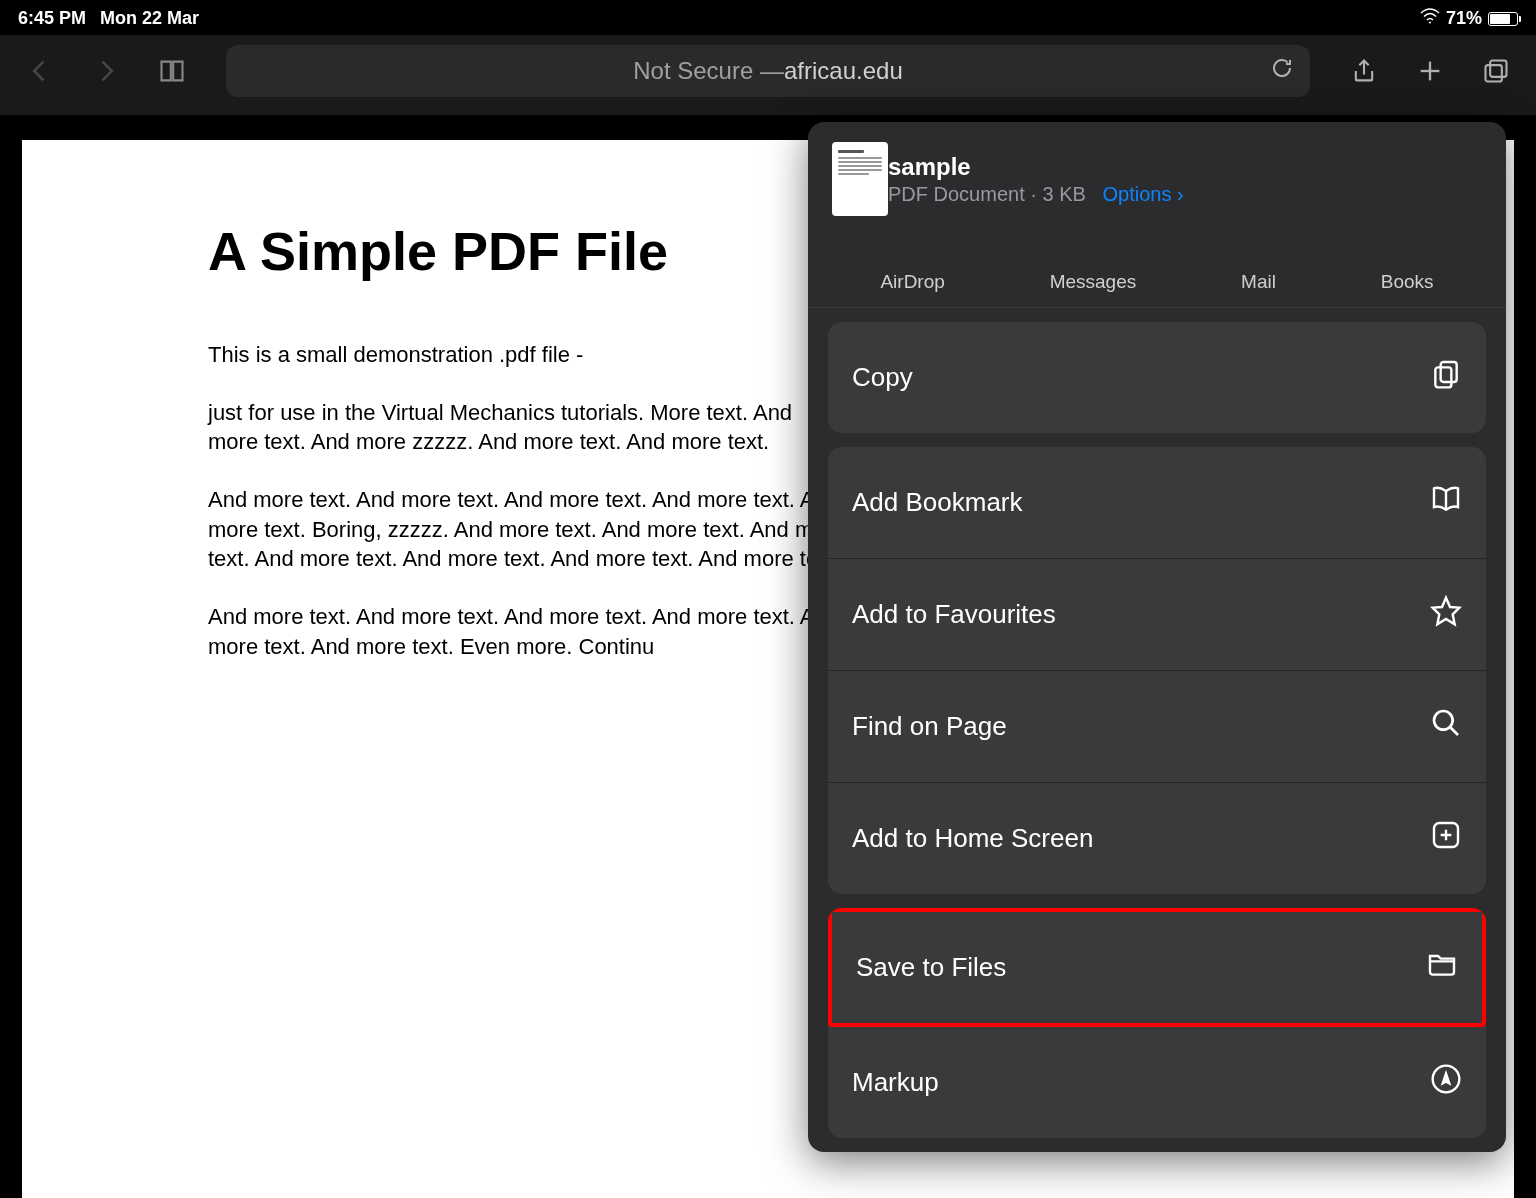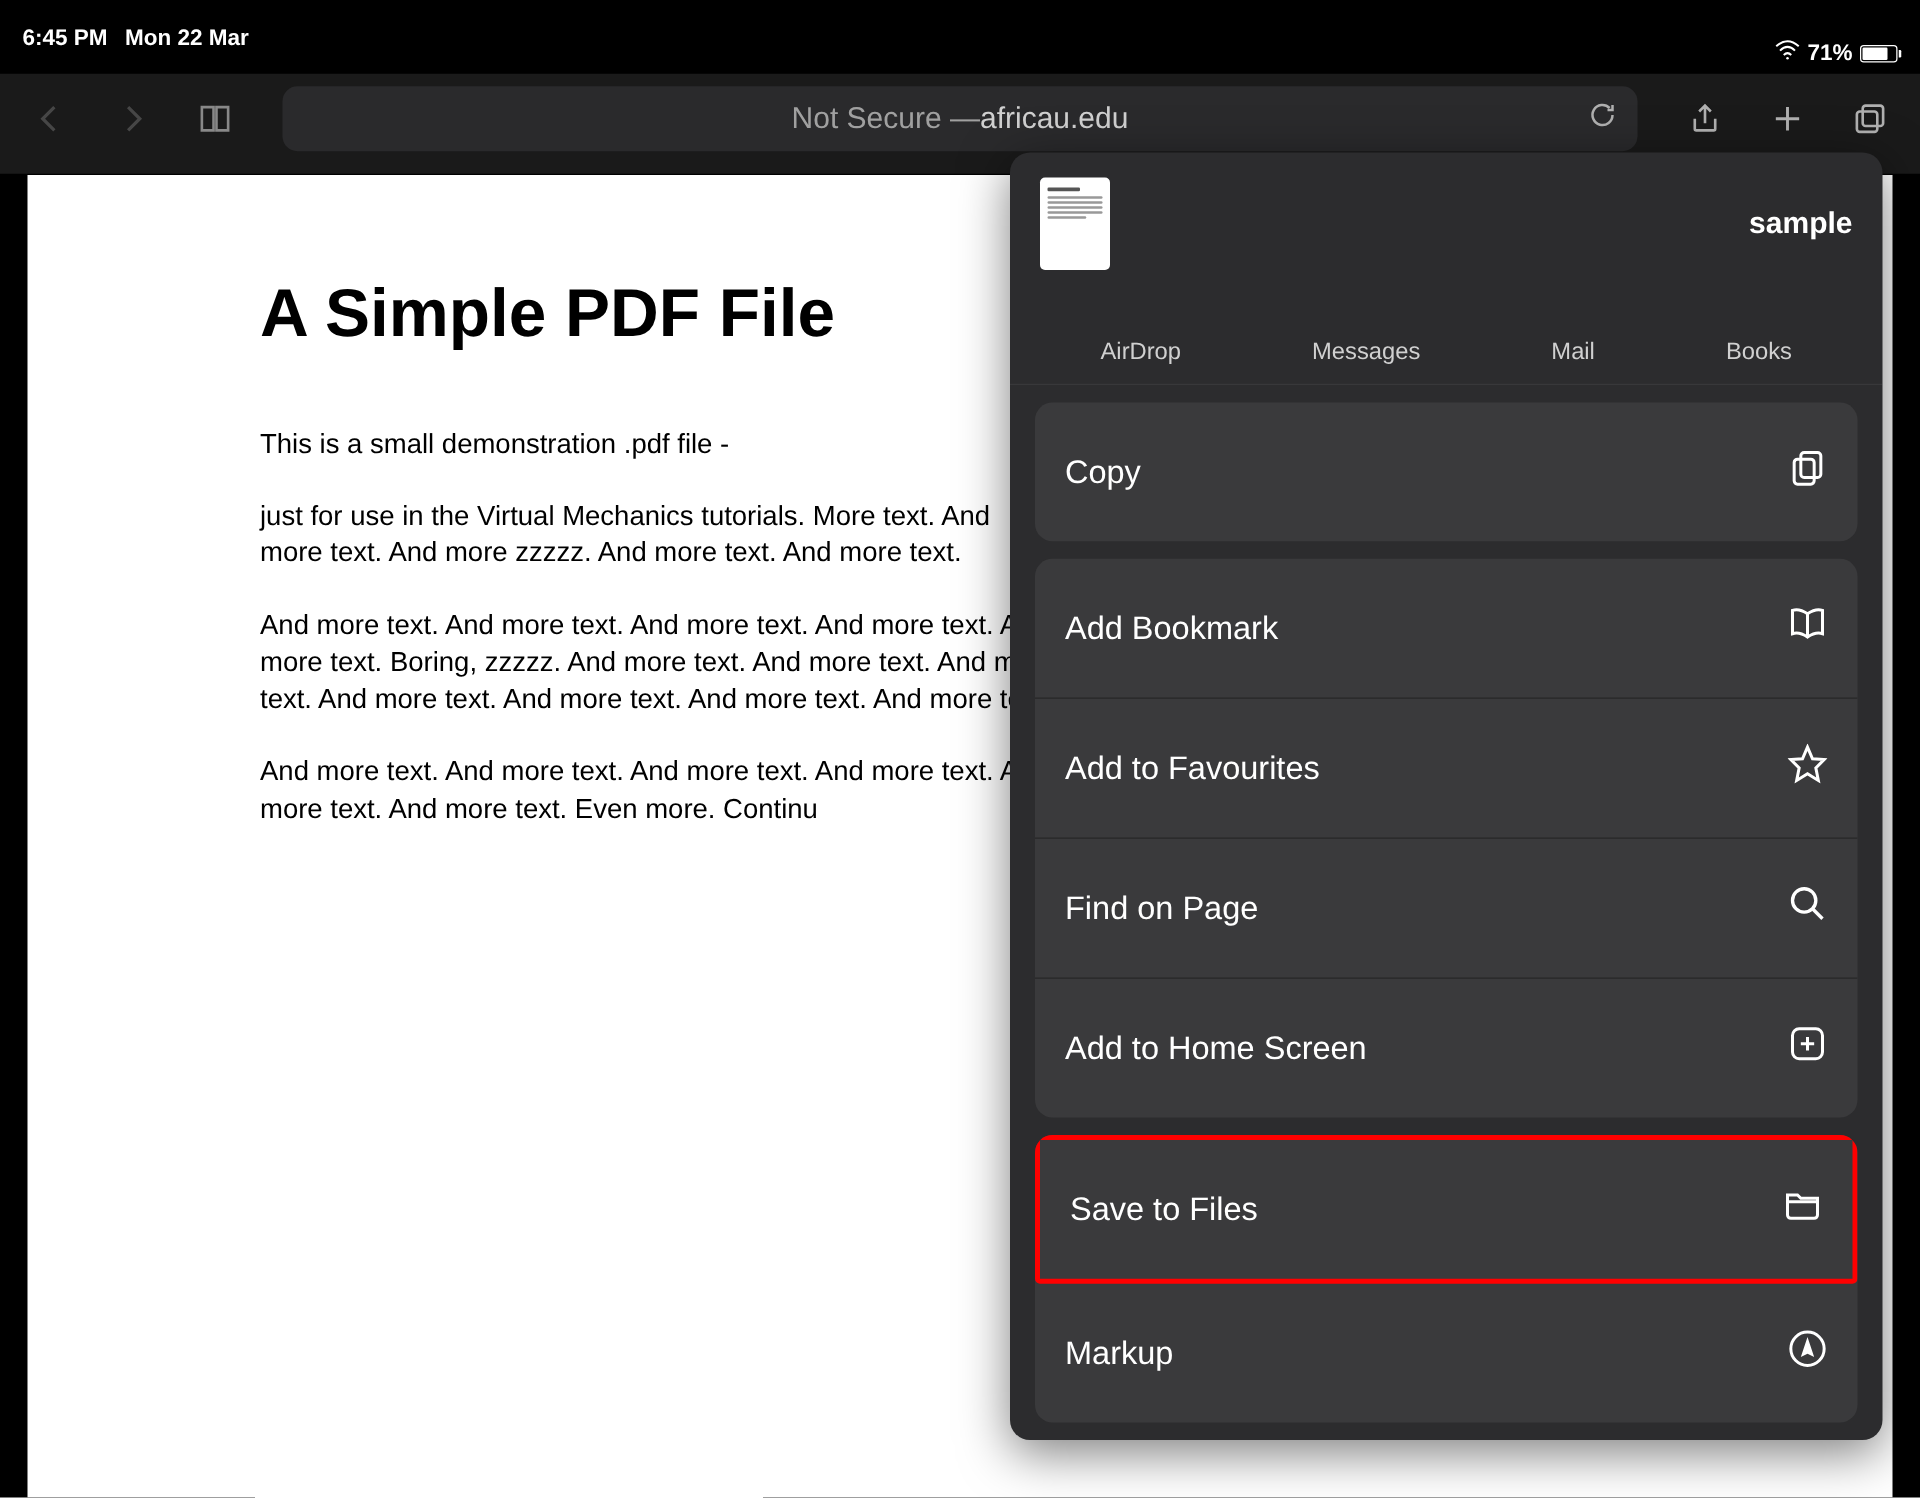--- a/index.html
+++ b/index.html
@@ -15,21 +15,21 @@
     .status-bar {
       display: flex;
       justify-content: space-between;
       align-items: center;
       padding: 8px 18px 6px 18px;
       color: #fff;
       font-size: 18px;
       font-weight: 700;
     }
     .status-left { display: flex; gap: 14px; }
-    .status-right { display: flex; align-items: center; gap: 6px; margin-top: 24px; }
+    .status-right { display: flex; align-items: center; gap: 6px; }
     .battery {
       width: 30px; height: 14px;
       border: 1.5px solid #fff; border-radius: 3px;
       position: relative; display: inline-block;
     }
     .battery::after {
       content: ""; position: absolute; right: -4px; top: 3px;
       width: 2px; height: 6px; background: #fff; border-radius: 0 1px 1px 0;
     }
     .battery-fill {
@@ -110,21 +110,20 @@
       width: 0; height: 0;
       border-left: 10px solid transparent;
       border-right: 10px solid transparent;
       border-bottom: 10px solid #2c2c2e;
     }
     .share-header {
       display: flex;
       align-items: center;
       padding: 20px 24px 18px 24px;
       position: relative;
-      text-align: right;
     }
     .share-header-bg {
       position: absolute;
       top: 0; left: 0; right: 0; bottom: 0;
       background: linear-gradient(90deg, #3a5a3a 0%, #2a3a5a 30%, #4a2a1a 70%, #6a4a1a 100%);
       filter: blur(20px);
       opacity: 0.4;
     }
     .share-header > * { position: relative; }
     .doc-thumb {
@@ -260,20 +259,28 @@
     <div class="doc-thumb">
       <div></div>
         <div></div>
         <div></div>
         <div></div>
         <div></div>
         <div></div>
     </div>
     <div class="share-title-area">
       <div class="share-title">sample</div>
+      <div class="share-subtitle">
+        <span>PDF Document · 3 KB</span>
+        &nbsp;
+        <span class="share-options-link">
+          <span>Options</span>
+          <span> ›</span>
+        </span>
+      </div>
     </div>
   </div>
   <div class="share-apps-row">
     <span>AirDrop</span>
     <span>Messages</span>
     <span>Mail</span>
     <span>Books</span>
   </div>
 
   <div class="share-group">

